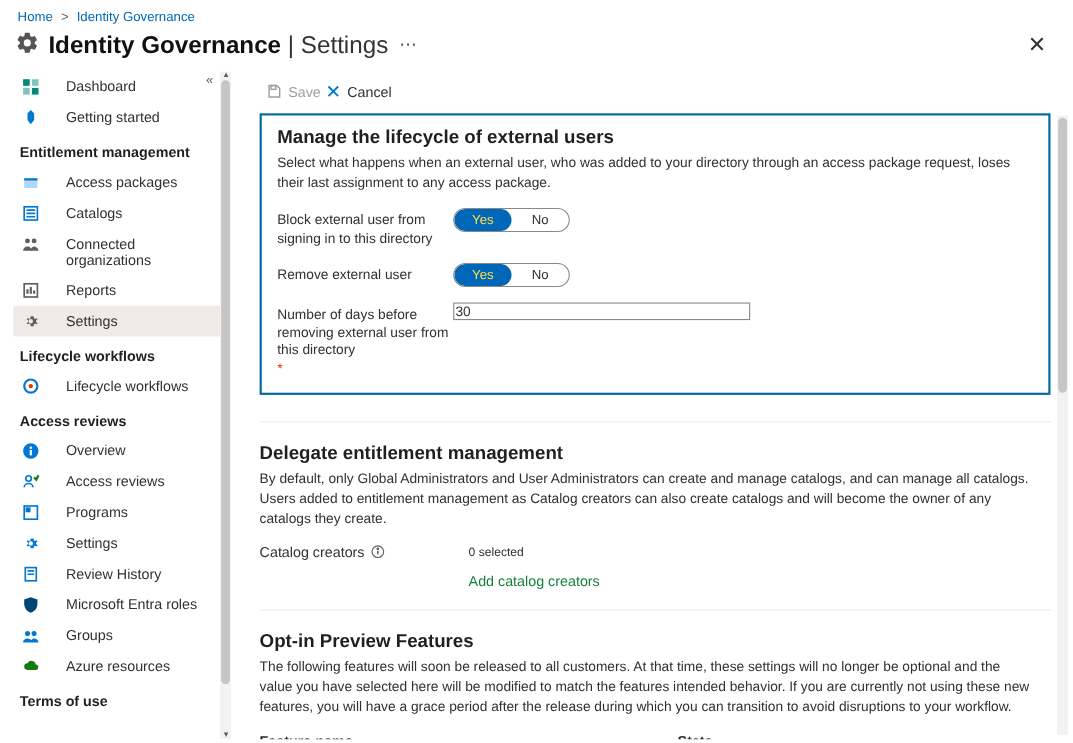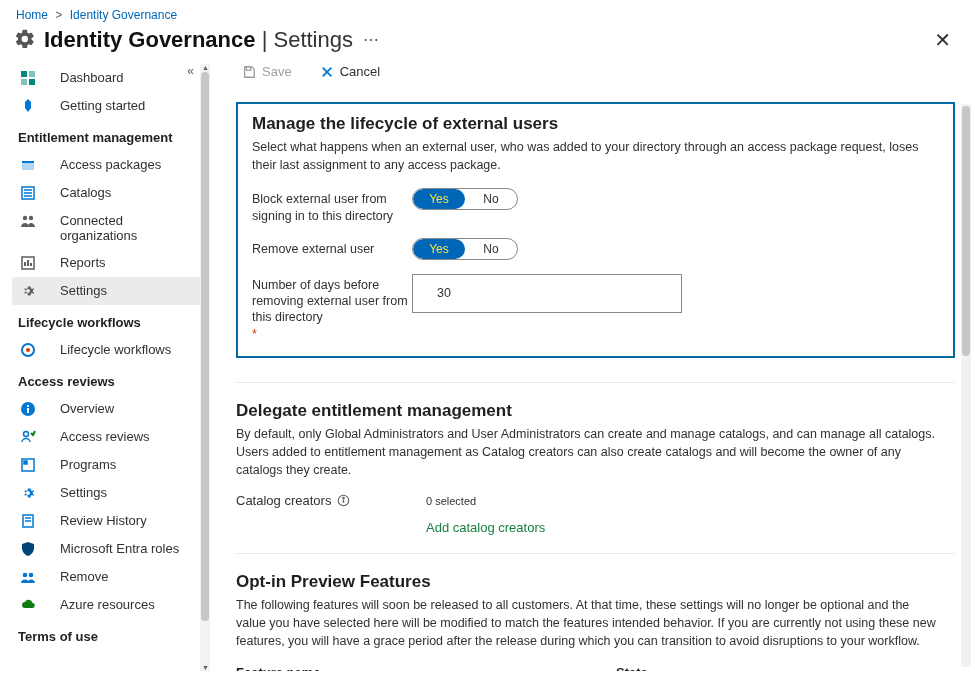--- a/index.html
+++ b/index.html
@@ -123,22 +123,22 @@
 
   
   .main {
     flex: 1;
     position: relative;
     padding-left: 24px;
     overflow: hidden;
   }
   .toolbar {
     display: flex;
-    align-items: flex-start;
-    gap: 28px;
+    align-items: center;
+    gap: 4px;
     height: 36px;
     padding: 0 8px;
   }
   .tool-btn {
     display: inline-flex;
     align-items: center;
     gap: 6px;
     font-size: 13px;
     cursor: pointer;
   }
@@ -203,23 +203,23 @@
     color: #323130;
   }
   .pill-toggle .opt.active {
     background: #0067b8;
     color: #fde047;
     border-radius: 10px;
   }
 
   .text-input {
     border: 1px solid #8a8886;
-    height: 39px;
+    height: 16px;
     width: 270px;
-    padding: 0 24px;
+    padding: 0 1px;
     font-size: 12.5px;
     color: #323130;
     outline: none;
   }
 
   hr.rule {
     border: none;
     border-top: 1px solid #edebe9;
     margin: 18px 0 18px 0;
   }
@@ -404,21 +404,21 @@
               <path d="M8 1l6 2v4c0 4-3 7-6 8-3-1-6-4-6-8V3z"></path>
             </svg></span>
       <span>Microsoft Entra roles</span>
     </li>
     <li class="sidebar-item">
       <span class="icon clr-blue"><svg width="16" height="16" viewBox="0 0 16 16" fill="currentColor">
               <circle cx="5" cy="6" r="2.3"></circle>
               <circle cx="11" cy="6" r="2.3"></circle>
               <path d="M1 14c0-2.5 2-3.5 4-3.5s4 1 4 3.5M8 14c0-2.5 1.5-3.5 3-3.5s4 1 4 3.5"></path>
             </svg></span>
-      <span>Remove</span>
+      <span>Groups</span>
     </li>
     <li class="sidebar-item">
       <span class="icon clr-green"><svg width="16" height="16" viewBox="0 0 16 16" fill="currentColor">
               <path d="M12 11H5a3 3 0 010-6 4 4 0 017.5 1A2.5 2.5 0 0112 11z"></path>
             </svg></span>
       <span>Azure resources</span>
     </li>
     <li class="sidebar-section-title">Terms of use</li>
   </ul>
   <div class="side-scroll-track">

